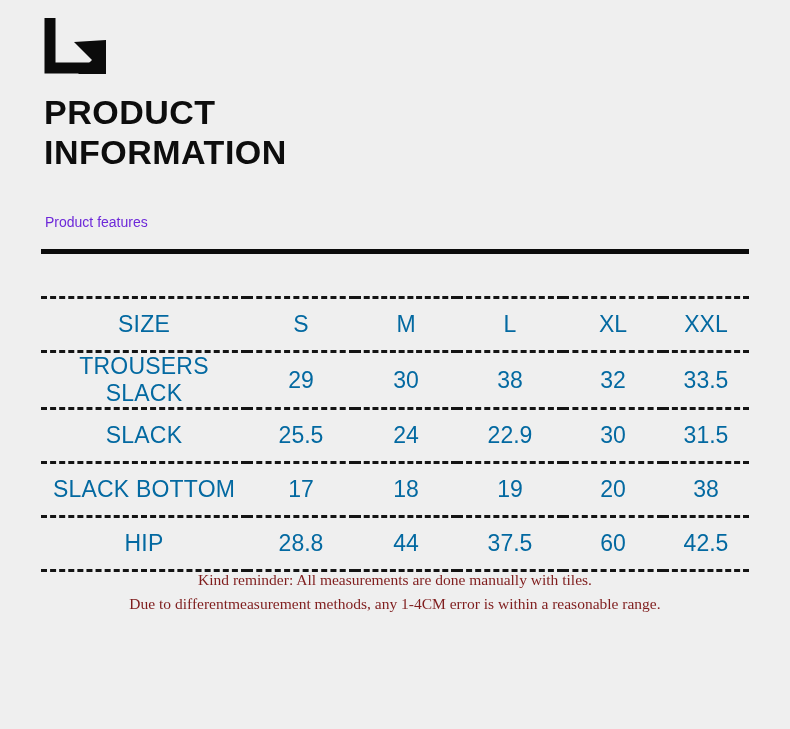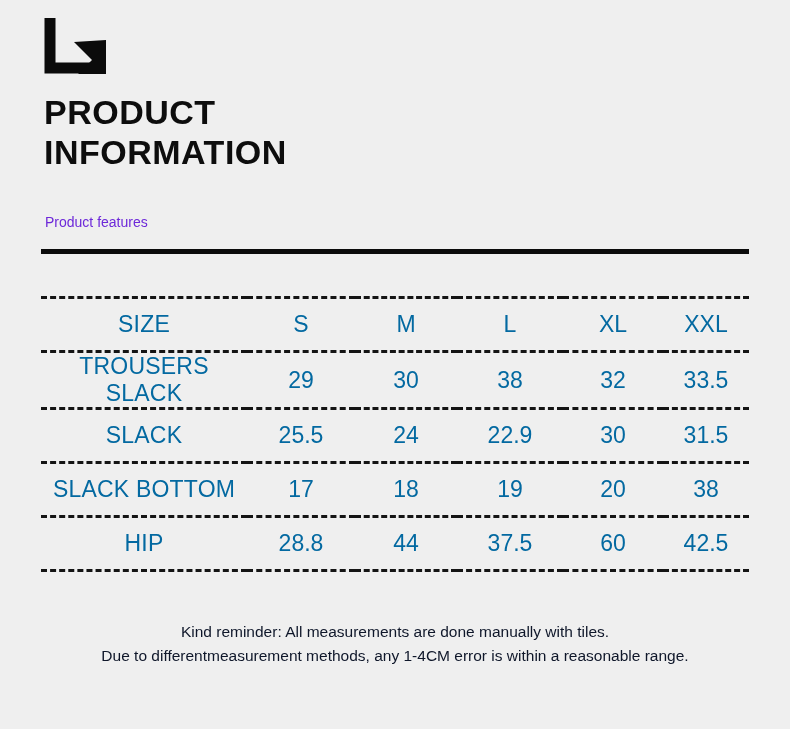--- a/index.html
+++ b/index.html
@@ -98,26 +98,27 @@
   col.c1 { width: 108px; }
   col.c2 { width: 102px; }
   col.c3 { width: 106px; }
   col.c4 { width: 100px; }
   col.c5 { width: 86px; }
 
   
   .footnote {
     position: absolute;
     left: 0;
-    top: 620px;
+    top: 568px;
     width: 790px;
     text-align: center;
     font-size: 15.5px;
     line-height: 1.55;
-    color: #0f172a;
+    color: #7f1d1d;
+    font-family: Liberation Serif, serif;
   }
   .footnote span { display: block; }
 </style>
 </head>
 <body>
 
 <div class="page">
 
   <div class="arrow-mark">
     <svg width="72" height="68" viewBox="0 0 72 68" xmlns="http://www.w3.org/2000/svg">

